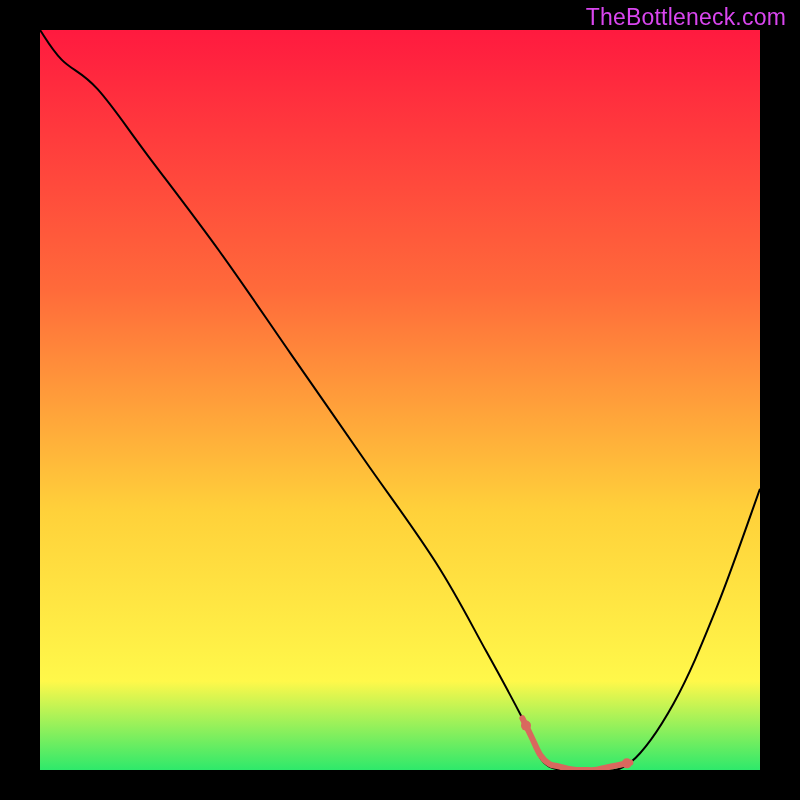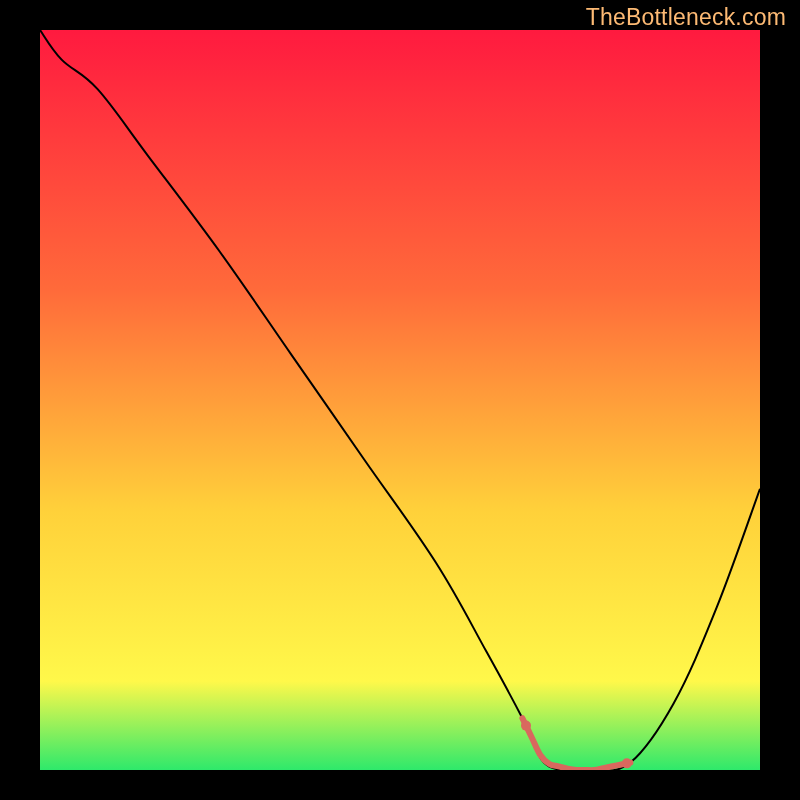--- a/index.html
+++ b/index.html
@@ -14,21 +14,21 @@
   .frame {
     position: relative;
     width: 800px;
     height: 800px;
     background: #000;
   }
   .watermark {
     position: absolute;
     top: 4px;
     right: 14px;
-    color: #fdba74;
+    color: #d946ef;
     font-size: 23px;
     font-weight: 500;
     letter-spacing: 0.2px;
     z-index: 10;
   }
   .plot-area {
     position: absolute;
     left: 40px;
     top: 30px;
     width: 720px;

